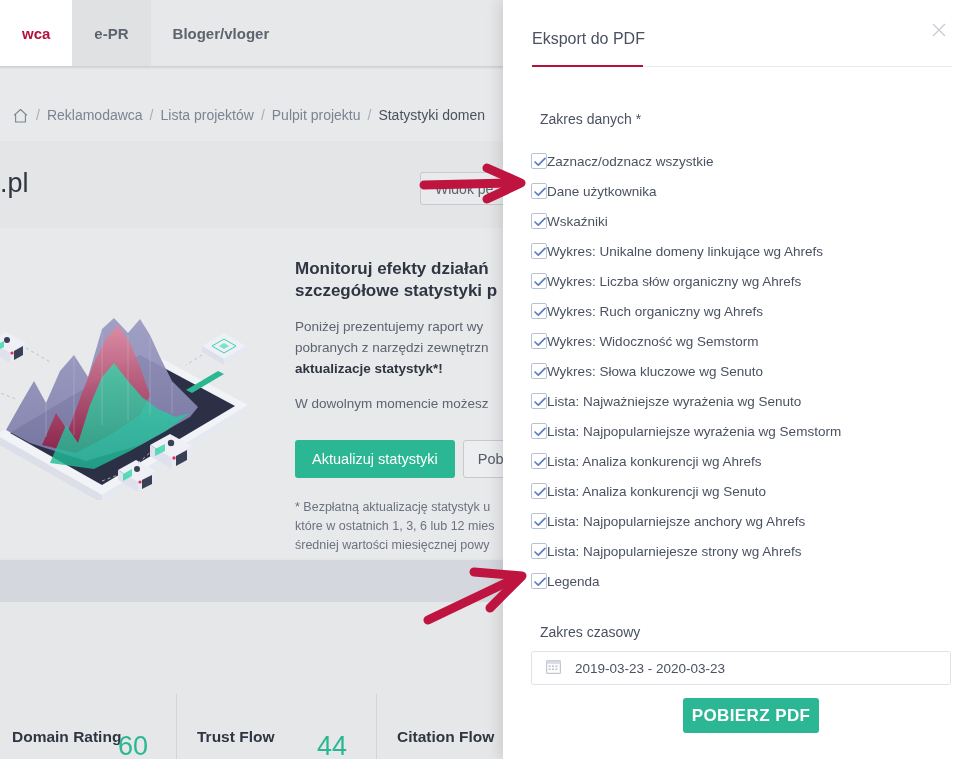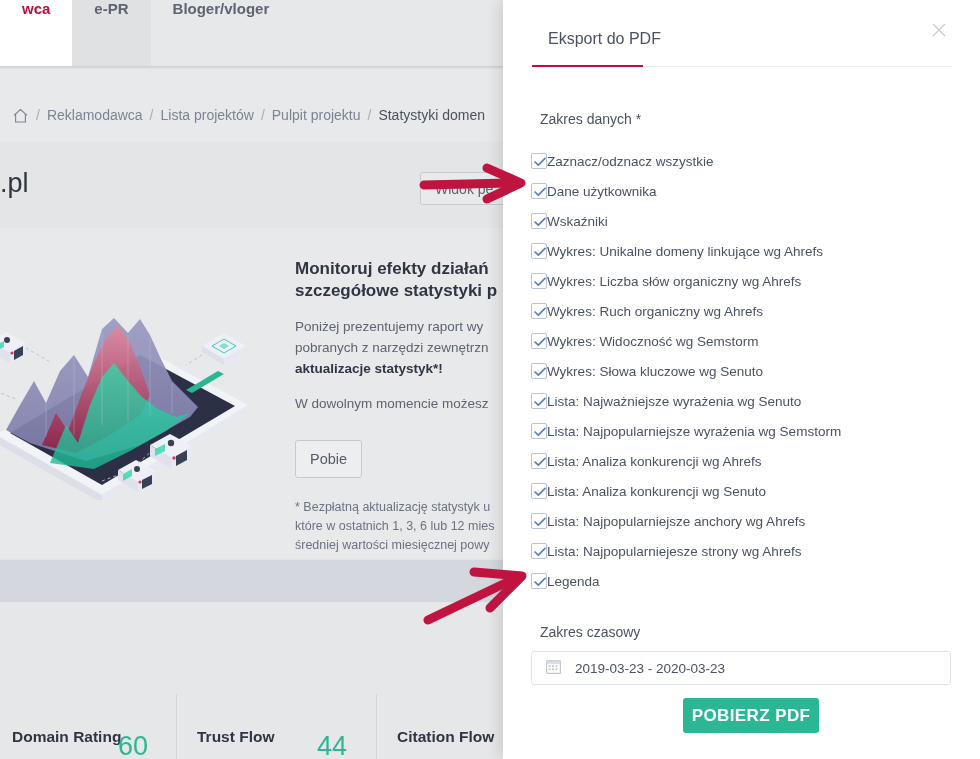--- a/index.html
+++ b/index.html
@@ -11,21 +11,21 @@
   #root { position: relative; width: 980px; height: 759px; }
 
   
   .bg { position: absolute; inset: 0; background: #e4e5e6; }
 
   .tabbar {
     position: absolute; left: 0; top: 0; width: 510px; height: 66px;
     background: #e7e8e9; display: flex; align-items: center;
   }
   .tab {
-    height: 66px; display: flex; 
+    height: 66px; display: flex; align-items: center;
     padding: 0 22px; font-size: 15px; font-weight: bold; color: #5d6470;
     white-space: nowrap;
   }
   .tab.active { background: #ffffff; color: #b4123c; }
   .tab.shade  { background: #e0e1e3; }
   .tabbar-shadow {
     position: absolute; left: 0; top: 66px; width: 510px; height: 3px;
     background: linear-gradient(to bottom, rgba(0,0,0,.10), rgba(0,0,0,0));
   }
 
@@ -113,21 +113,21 @@
   .card .cval {
     position: absolute; font-size: 27px; color: #2bb793; font-weight: normal;
   }
 
   
   .panel {
     position: absolute; left: 503px; top: 0; width: 477px; height: 759px;
     background: #ffffff;
     box-shadow: -3px 0 14px rgba(0,0,0,.13);
   }
-  .panel-head { position: absolute; left: 45px; top: 30px; text-align: center; }
+  .panel-head { position: absolute; left: 29px; top: 30px; text-align: center; }
   .panel-title { font-size: 16px; color: #4a5160; }
   .panel-rule {
     position: absolute; left: 29px; top: 66px; width: 420px; height: 1px;
     background: #e9ebee;
   }
   .panel-rule-accent {
     position: absolute; left: 29px; top: 65px; width: 111px; height: 2px;
     background: #b4123c;
   }
   .close-x {
@@ -312,20 +312,23 @@
       </h2>
       <p>
         <span>Poniżej prezentujemy raport wy</span><br>
         <span>pobranych z narzędzi zewnętrzn</span><br>
         <b>aktualizacje statystyk*!</b>
       </p>
       <p>W dowolnym momencie możesz</p>
     </div>
 
     <div class="btnrow">
+      <div class="btn-green">
+        <span>Aktualizuj statystyki</span>
+      </div>
       <div class="btn-plain">
         <span>Pobie</span>
       </div>
     </div>
 
     <div class="footnote">
       <span>* Bezpłatną aktualizację statystyk u</span><br>
       <span>które w ostatnich 1, 3, 6 lub 12 mies</span><br>
       <span>średniej wartości miesięcznej powy</span>
     </div>

